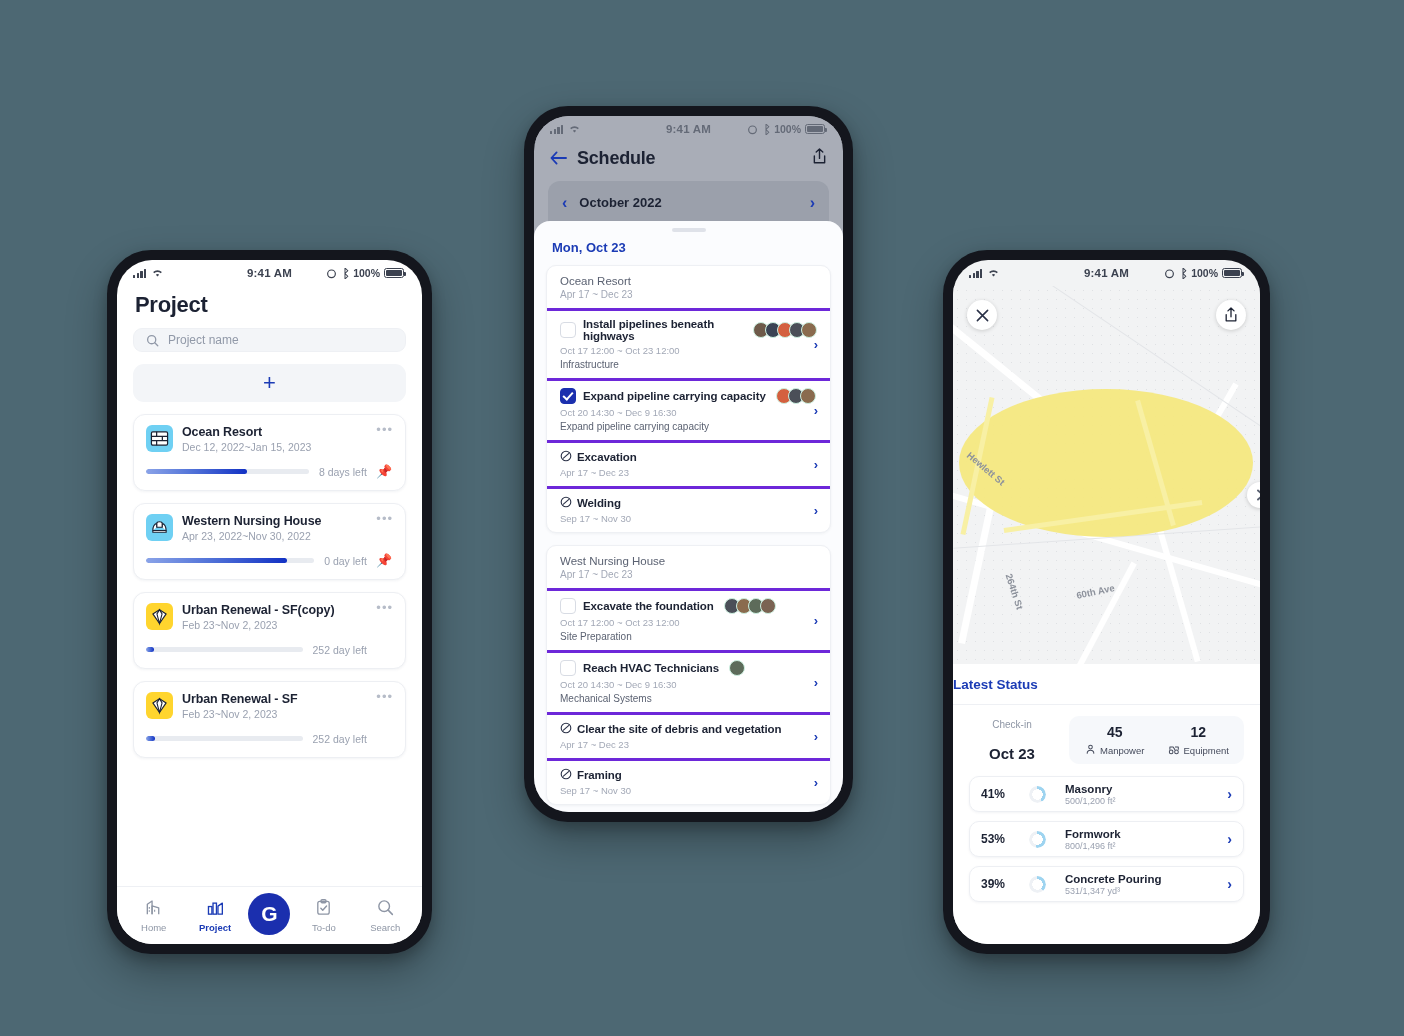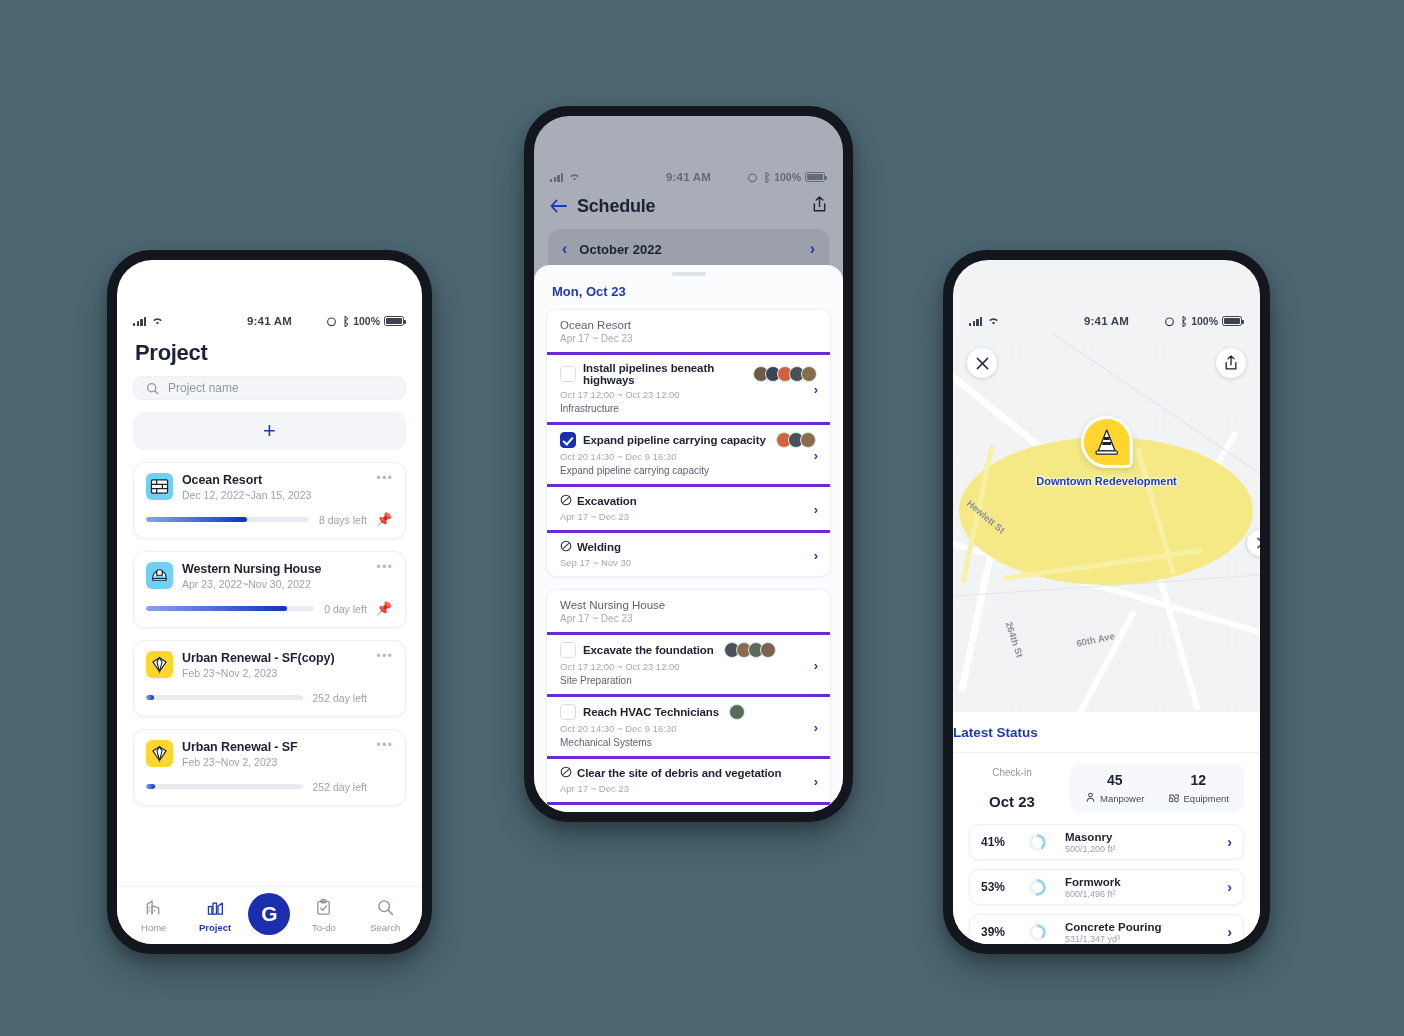--- a/index.html
+++ b/index.html
@@ -27,21 +27,21 @@
     position: relative;
   }
   #phone-project { left: 107px; top: 250px; width: 325px; height: 704px; }
   #phone-schedule { left: 524px; top: 106px; width: 329px; height: 716px; }
   #phone-map     { left: 943px; top: 250px; width: 327px; height: 704px; }
 
   
   .statusbar {
     height: 26px; display: flex; align-items: center;
     padding: 0 18px 0 16px; font-size: 11.5px; color: #3c4250;
-    position: relative; flex: 0 0 auto; margin-top: 48px;
+    position: relative; flex: 0 0 auto;
   }
   .sb-left { display: flex; align-items: center; gap: 5px; }
   .sb-time {
     position: absolute; left: 0; right: 0; text-align: center;
     font-size: 11.5px; font-weight: 600; letter-spacing: .2px; color: #3c4250;
   }
   .sb-right { margin-left: auto; display: flex; align-items: center; gap: 4px;
     font-size: 10.5px; font-weight: 600; position: relative; z-index: 2;}
   .bars { display: inline-flex; align-items: flex-end; gap: 1.5px; height: 9px; }
   .bars i { width: 2.2px; background: #3c4250; border-radius: .5px; display:block;}
@@ -597,30 +597,20 @@
         <div class="zone" style="left:6px;top:103px;width:294px;height:148px;"></div>
 
         <div class="road" style="background:#f8f0a4;left:22px;top:110px;width:5px;height:140px;transform:rotate(12deg);"></div>
         <div class="road" style="background:#f8f0a4;left:200px;top:112px;width:5px;height:130px;transform:rotate(-16deg);"></div>
         <div class="road" style="background:#f8f0a4;left:50px;top:228px;width:200px;height:5px;transform:rotate(-8deg);"></div>
 
         <div class="road-lbl" style="left:10px;top:177px;transform:rotate(40deg);">Hewlett St</div>
         <div class="road-lbl" style="left:43px;top:300px;transform:rotate(72deg);">264th St</div>
         <div class="road-lbl" style="left:123px;top:300px;transform:rotate(-12deg);">60th Ave</div>
 
-        <div class="marker">
-          <div class="marker-bubble">
-            <svg width="26" height="28" viewBox="0 0 26 28">
-              <path d="M13 2 21.5 23H4.5L13 2Z" fill="#ffffff" stroke="#1c2233" stroke-width="1.3" stroke-linejoin="round"></path>
-              <path d="M10.2 10.5h5.6M8.6 15.5h8.8" stroke="#1c2233" stroke-width="3.1"></path>
-              <rect x="2.3" y="23" width="21.4" height="3.2" rx="1.3" fill="#ffffff" stroke="#1c2233" stroke-width="1.2"></rect>
-            </svg>
-          </div>
-          <div class="marker-lbl">Downtown Redevelopment</div>
-        </div>
 
         <div class="map-btn close">
           <svg width="13" height="13" viewBox="0 0 14 14">
               <path d="M1.5 1.5 12.5 12.5M12.5 1.5 1.5 12.5" stroke="#2a3147" stroke-width="1.7" stroke-linecap="round"></path>
             </svg>
         </div>
         <div class="map-btn share">
           <svg width="14" height="16" viewBox="0 0 16 18">
               <path d="M8 1v10M4.5 4.3 8 1l3.5 3.3" fill="none" stroke="#1c2233" stroke-width="1.5" stroke-linecap="round" stroke-linejoin="round"></path>
               <path d="M2.5 8.5v7.2h11V8.5" fill="none" stroke="#1c2233" stroke-width="1.5" stroke-linecap="round" stroke-linejoin="round"></path>

